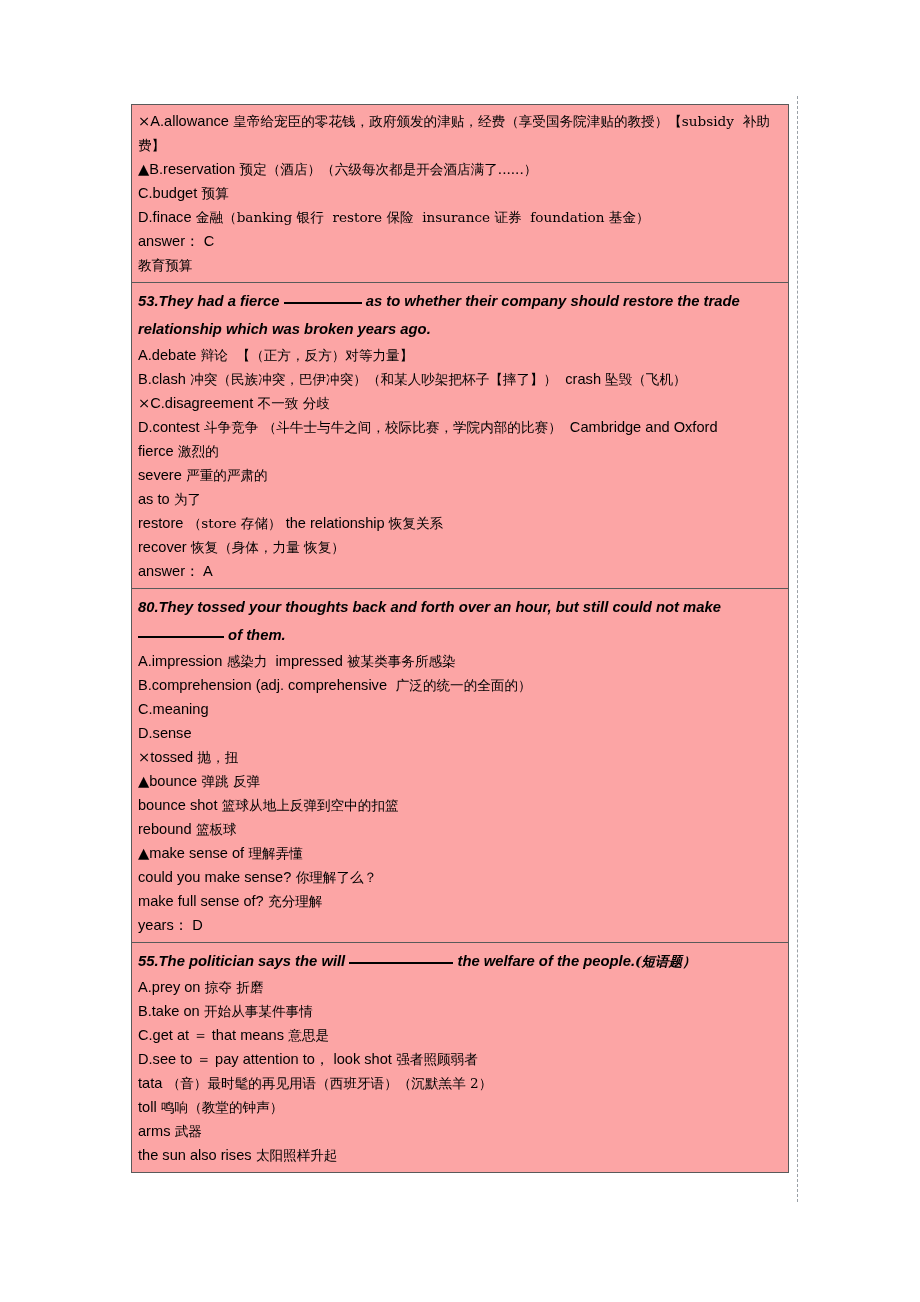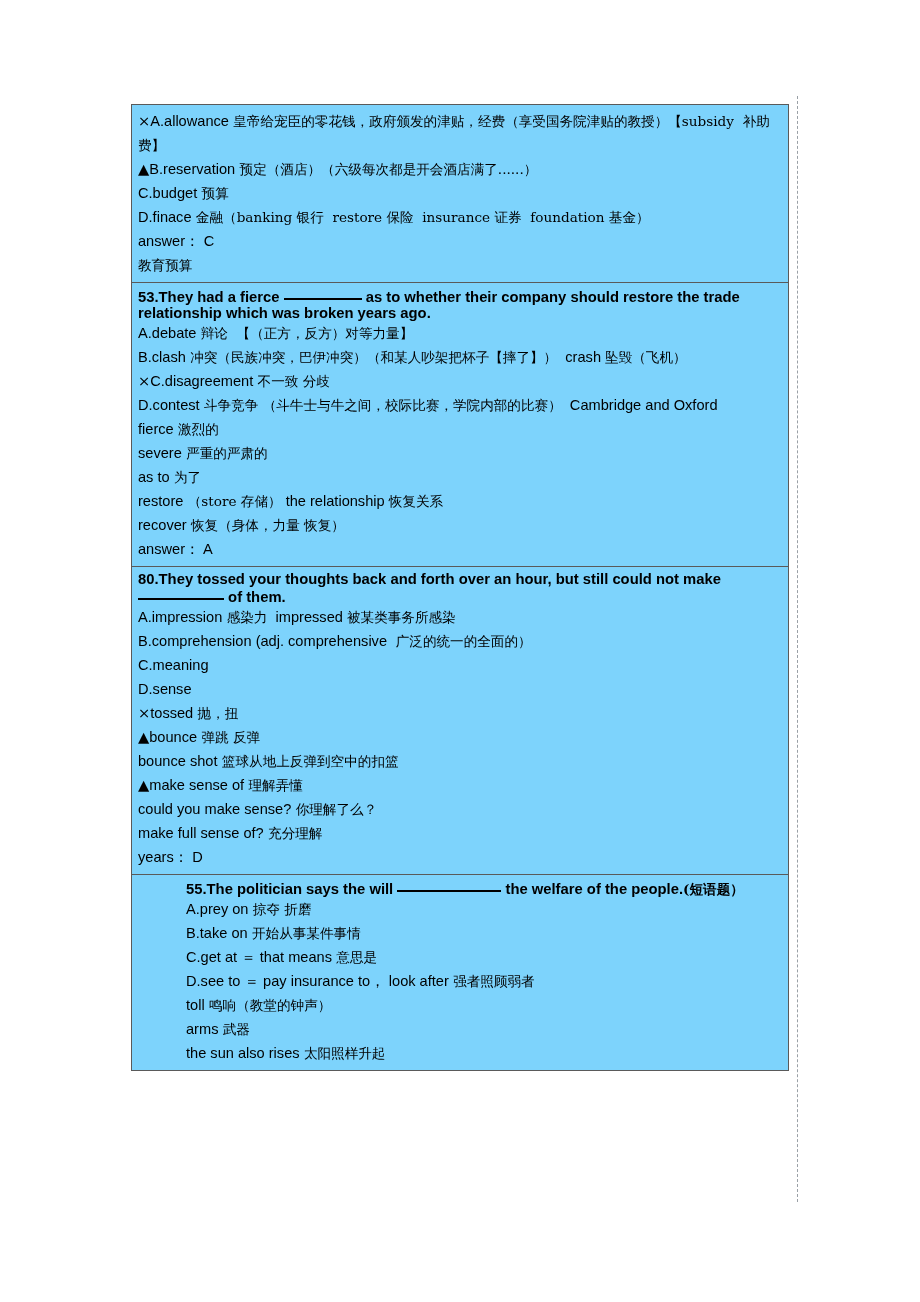--- a/index.html
+++ b/index.html
@@ -37,45 +37,45 @@
   }
 
   
   #notes-table {
     position: absolute;
     left: 131px;
     top: 104px;
     width: 658px;
     border: 1px solid #5a5a5a;
     border-collapse: collapse;
-    background: #7dd3fc;
+    background: #fca5a5;
     box-sizing: border-box;
   }
 
   .qblock {
     border-bottom: 1px solid #5a5a5a;
     padding: 4px 6px 5px 6px;
     box-sizing: border-box;
   }
   .qblock:last-child {
     border-bottom: none;
-    margin-left: 48px;
   }
 
   .line {
     font-size: 14.6px;
     line-height: 24px;
     white-space: pre-wrap;
     letter-spacing: 0;
   }
 
   .stem {
     font-weight: bold;
     font-size: 14.8px;
-    line-height: 16px;
+    line-height: 28px;
+    font-style: italic;
   }
 
   
   .cjk {
     font-family: "DejaVu Serif", "Liberation Serif", serif;
     font-size: 13.6px;
   }
 
   .blank {
     display: inline-block;
@@ -122,30 +122,32 @@
       </div>
       <div class="qblock">
         <div class="line stem"><span>80.They tossed your thoughts back and forth over an hour, but still could not make </span><span class="blank w2"></span><span> of them.</span></div>
         <div class="line"><span>A.impression</span><span class="cjk"> 感染力</span><span>  impressed </span><span class="cjk">被某类事务所感染</span></div>
         <div class="line"><span>B.comprehension (adj. comprehensive</span><span class="cjk">  广泛的统一的全面的）</span></div>
         <div class="line"><span>C.meaning</span></div>
         <div class="line"><span>D.sense</span></div>
         <div class="line"><span class="mark">×</span><span>tossed</span><span class="cjk"> 抛，扭</span></div>
         <div class="line"><span class="mark">▲</span><span>bounce</span><span class="cjk"> 弹跳 反弹</span></div>
         <div class="line"><span>bounce shot</span><span class="cjk"> 篮球从地上反弹到空中的扣篮</span></div>
+        <div class="line"><span>rebound</span><span class="cjk"> 篮板球</span></div>
         <div class="line"><span class="mark">▲</span><span>make sense of</span><span class="cjk"> 理解弄懂</span></div>
         <div class="line"><span>could you make sense?</span><span class="cjk"> 你理解了么？</span></div>
         <div class="line"><span>make full sense of?</span><span class="cjk"> 充分理解</span></div>
         <div class="line"><span>years： D</span></div>
       </div>
       <div class="qblock">
         <div class="line stem"><span>55.The politician says the will </span><span class="blank w3"></span><span> the welfare of the people.</span><span class="cjk">(短语题）</span></div>
         <div class="line"><span>A.prey on</span><span class="cjk"> 掠夺 折磨</span></div>
         <div class="line"><span>B.take on</span><span class="cjk"> 开始从事某件事情</span></div>
         <div class="line"><span>C.get at ＝ that means</span><span class="cjk"> 意思是</span></div>
-        <div class="line"><span>D.see to ＝ pay insurance to， look after</span><span class="cjk"> 强者照顾弱者</span></div>
+        <div class="line"><span>D.see to ＝ pay attention to， look shot</span><span class="cjk"> 强者照顾弱者</span></div>
+        <div class="line"><span>tata</span><span class="cjk"> （音）最时髦的再见用语（西班牙语）（沉默羔羊 2）</span></div>
         <div class="line"><span>toll</span><span class="cjk"> 鸣响（教堂的钟声）</span></div>
         <div class="line"><span>arms</span><span class="cjk"> 武器</span></div>
         <div class="line"><span>the sun also rises</span><span class="cjk"> 太阳照样升起</span></div>
       </div>
     </div>
 
 </div>
 
 </body></html>

